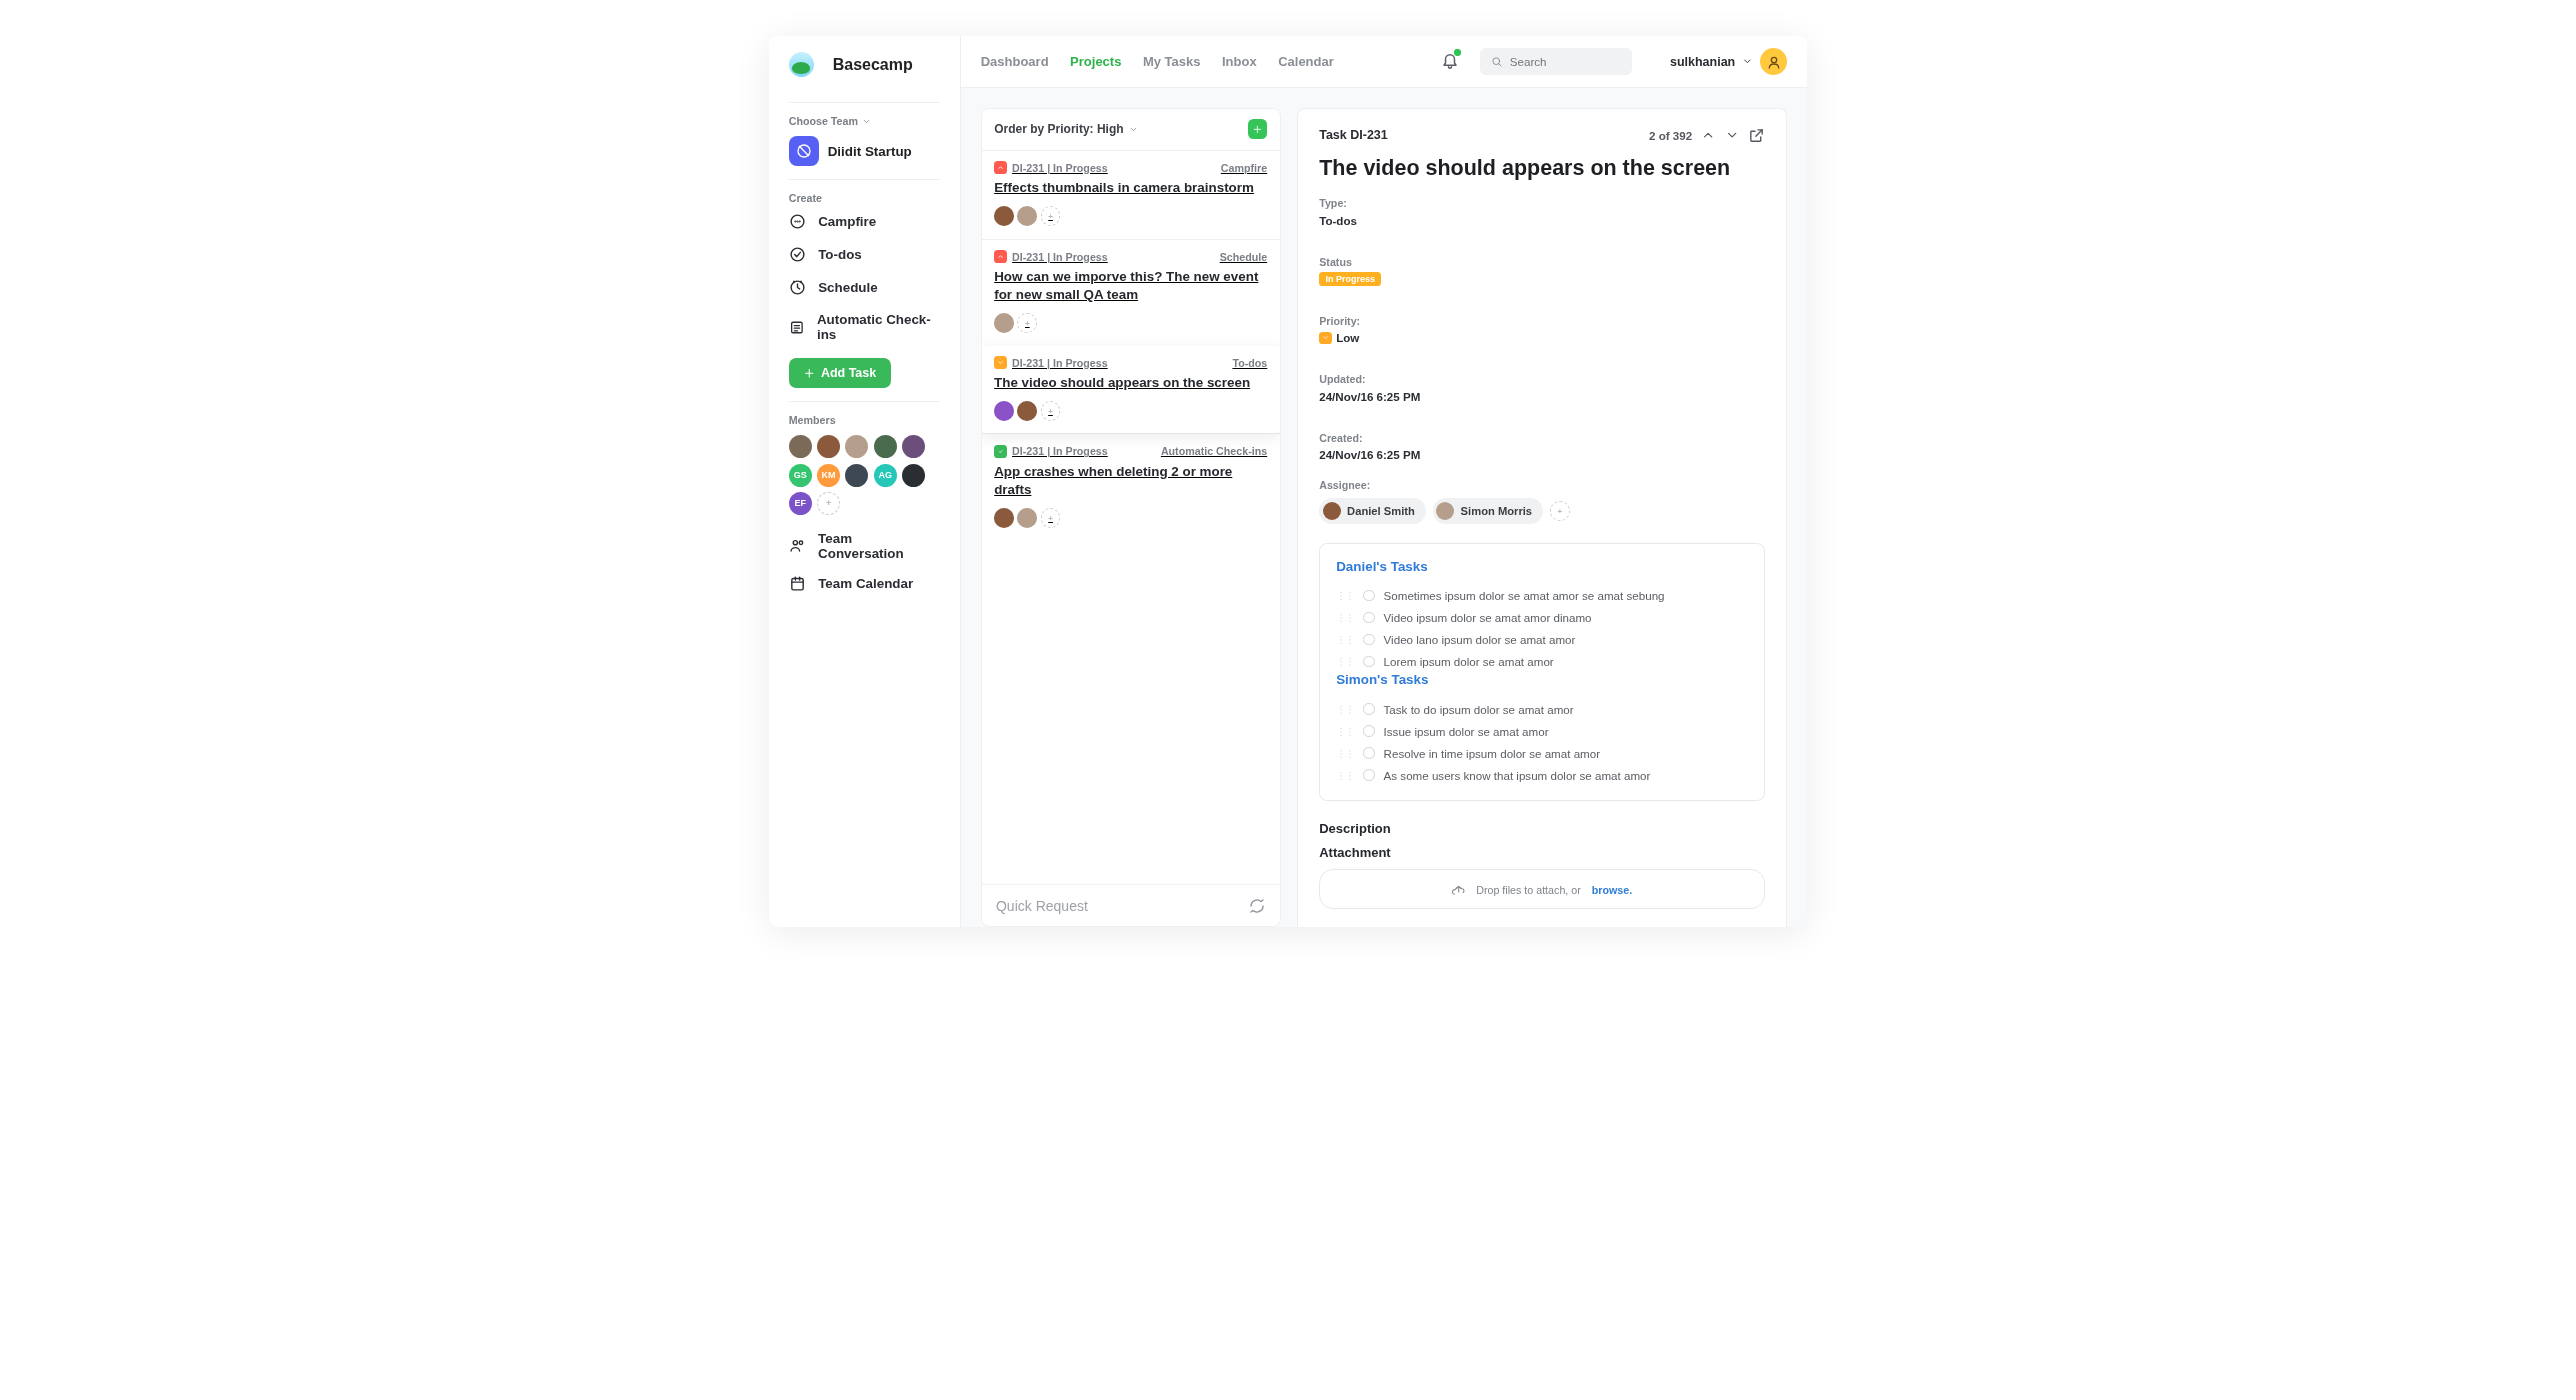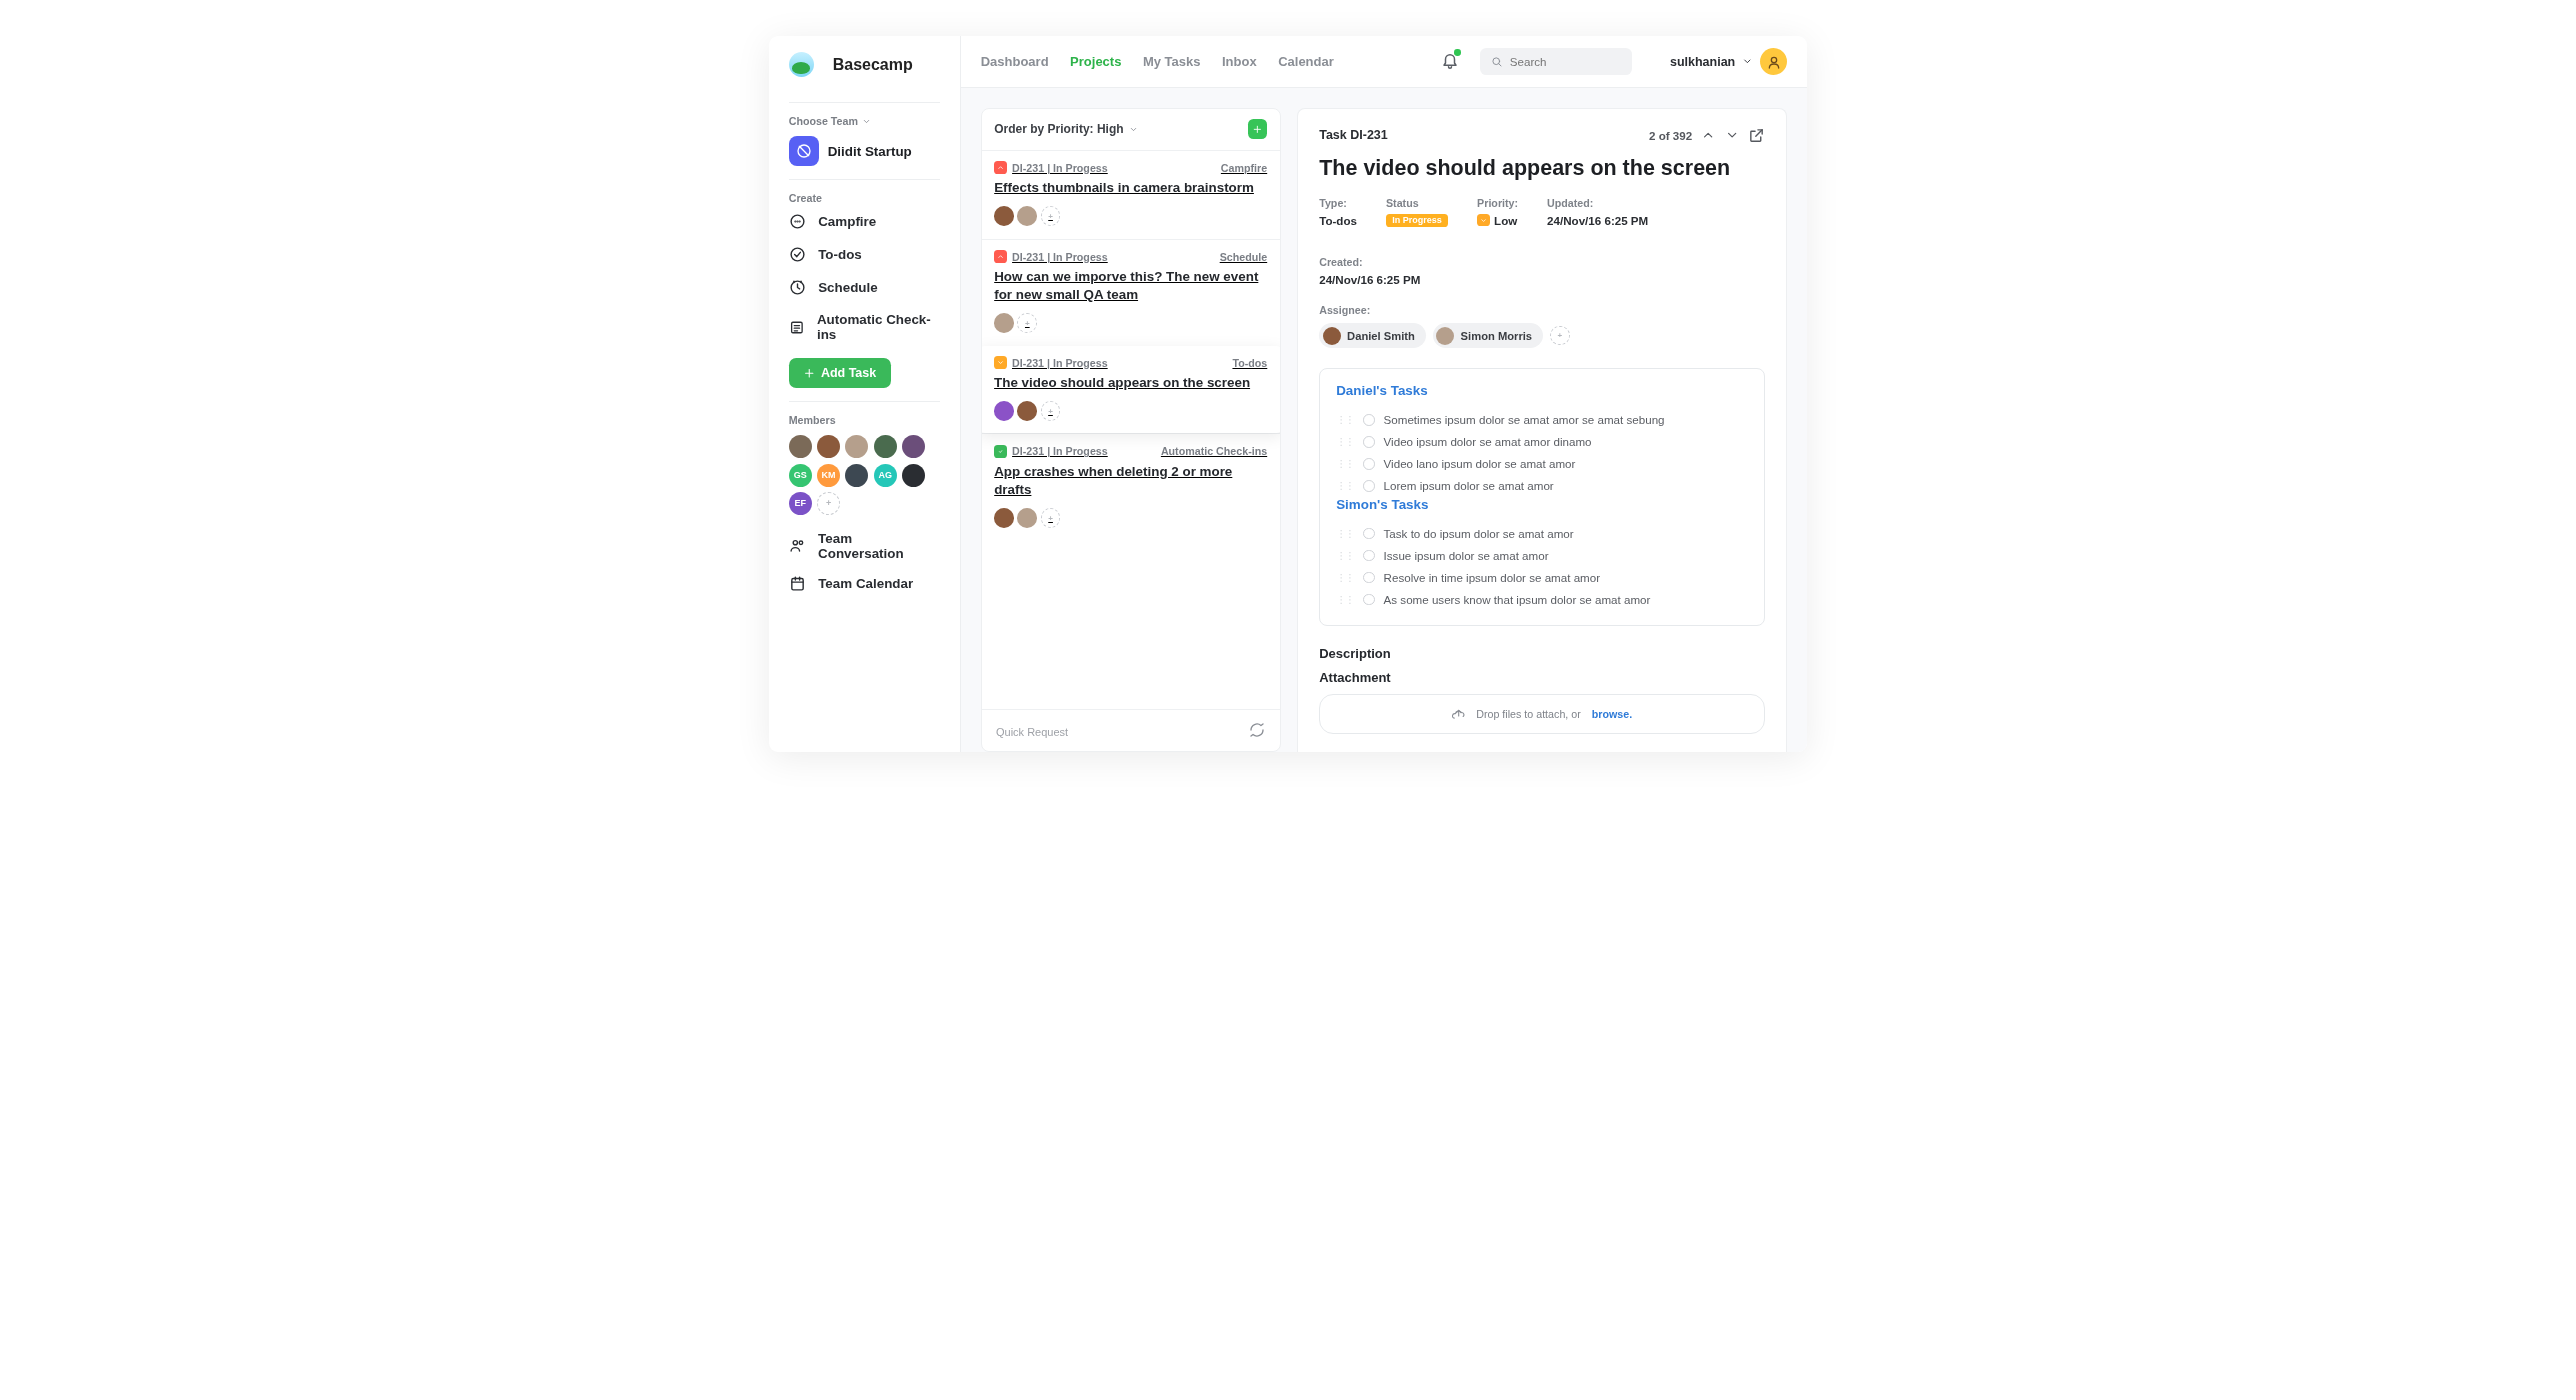--- a/index.html
+++ b/index.html
@@ -58,30 +58,30 @@
 .task-card.sel { box-shadow:0 3.6px 16px rgba(0,0,0,0.08); position:relative; z-index:2; border-radius:7.2px; margin:0 -3.6px; padding:10.7px 16px 12.5px; border-top:none;}
 .task-meta { display:flex; align-items:center; justify-content:space-between; font-size:10.7px; margin-bottom:5.4px; }
 .task-id { display:flex; align-items:center; gap:5.4px; color:#7a7e85; font-weight:600;}
 .pri-badge { width:12.5px;height:12.5px;border-radius:3.6px;display:flex;align-items:center;justify-content:center;}
 .pri-badge.red{background:#ff5b4f;} .pri-badge.orange{background:#ffa927;} .pri-badge.green{background:#3ab95a;}
 .pri-badge svg{width:7.2px;height:7.2px;stroke:#fff;stroke-width:2.5;}
 .task-tag { color:#7a7e85; font-weight:600; font-size:10.7px;}
 .task-title { font-size:13.4px; font-weight:700; color:#25282d; line-height:1.35; margin-bottom:9px;}
 .task-avatars { display:flex; gap:3.6px; }
 
-.quick-req { padding:12.5px 14.3px; display:flex; align-items:flex-end; justify-content:space-between; color:#9ea1a7; font-size:11px; border-top:0.9px solid #eef0f2; }
+.quick-req { padding:12.5px 14.3px; display:flex; align-items:flex-end; justify-content:space-between; color:#9ea1a7; font-size:14px; border-top:0.9px solid #eef0f2; }
 
 
 .col-right { flex:1; background:#fff; border-radius:8px 8px 0 0; border:0.9px solid #edeff1; border-bottom:none; padding:18px 21.5px; overflow:auto; }
 .detail-head { display:flex; align-items:center; justify-content:space-between; margin-bottom:12.5px; }
 .detail-id { font-size:12.5px; font-weight:700; color:#2a2d32; }
 .detail-nav { display:flex; align-items:center; gap:9px; font-size:11.6px; color:#55585e; font-weight:600;}
 .detail-nav svg { width:14.3px;height:14.3px;stroke:#55585e;cursor:pointer;}
 .detail-title { font-size:21.5px; font-weight:800; color:#1d1f23; margin-bottom:16px; }
-.meta-grid { display:flex; gap:29px; margin-bottom:18px; flex-wrap:wrap;}
+.meta-grid { display:flex; gap:29px; margin-bottom:18px; flex-wrap:wrap;flex-direction:column;}
 .meta-col { display:flex; flex-direction:column; gap:4.5px; }
 .meta-label { font-size:10.7px; color:#7f838a; font-weight:600;}
 .meta-val { font-size:11.6px; color:#2a2d32; font-weight:600; display:flex;align-items:center;gap:4.5px;}
 .badge-status { background:#ffb020; color:#fff; font-size:9px; font-weight:700; padding:1.8px 6.3px; border-radius:3.6px; }
 .assignee-row { display:flex; align-items:center; gap:7.2px; margin-bottom:19.7px; }
 .assignee-chip { background:#f0f1f3; border-radius:14.3px; padding:3.6px 10.7px 3.6px 3.6px; display:flex;align-items:center;gap:6.3px;font-size:11.2px;font-weight:600;color:#3a3d42;}
 .assignee-chip .avatar{width:18px;height:18px;}
 .task-box { border:0.9px solid #e6e9ec; border-radius:8px; padding:14.3px 16px; margin-bottom:19.7px; }
 .tb-head { font-size:13.4px; font-weight:800; color:#2f7bd8; margin-bottom:10.7px; }
 .tb-item { display:flex; align-items:center; gap:9px; padding:4.5px 0; font-size:11.6px; color:#5a5d63;}

